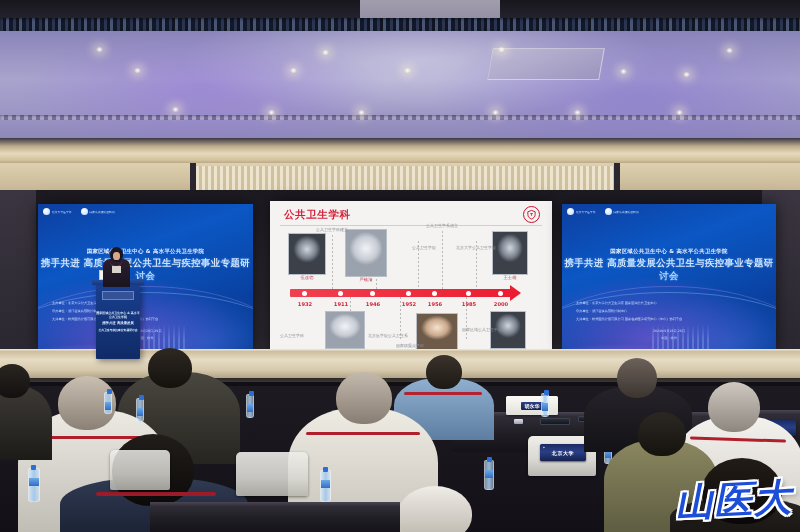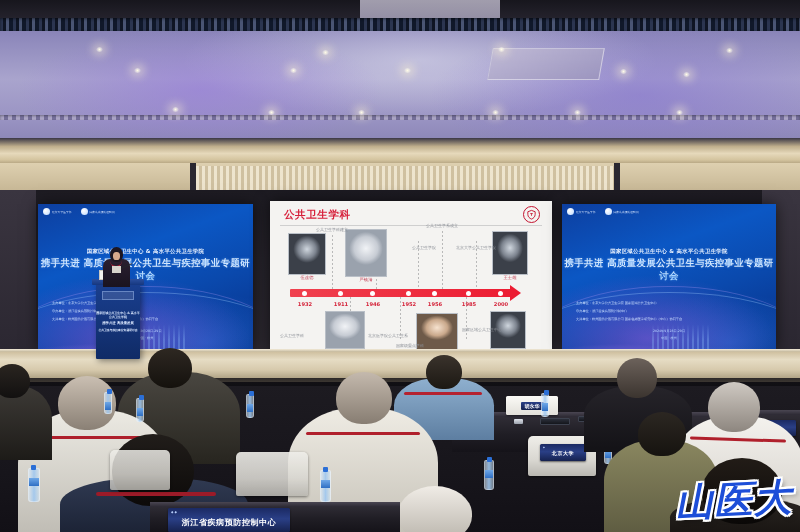--- a/index.html
+++ b/index.html
@@ -613,24 +613,20 @@
     <div class="p-head" style="left:702px; top:458px; width:80px; height:66px; background:linear-gradient(180deg,#221c17,#0b0908);"></div>
   </div>
 
   <div class="person">
     <div class="p-head" style="left:398px; top:486px; width:74px; height:56px; background:linear-gradient(180deg,#f0ece6,#b9b4ab);"></div>
   </div>
 
   <div class="table" style="left:150px; top:502px; width:250px; height:30px;">
     <div class="tbl-top"></div>
   </div>
-  <div class="placard" style="left:168px; top:508px; width:122px; height:24px;">
-    <span class="plogo" style="font-size:3.2px;">◆ ◆</span>
-    <span class="pn" style="font-size:8px; margin-top:4px;">浙江省疾病预防控制中心</span>
-  </div>
 
   <div class="bottle" style="left:28px; top:468px; width:12px; height:34px;">
       <span class="lbl"></span>
     </div>
   <div class="bottle" style="left:320px; top:470px; width:11px; height:32px;">
       <span class="lbl"></span>
     </div>
   <div class="bottle" style="left:484px; top:460px; width:10px; height:30px;">
       <span class="lbl"></span>
     </div>

